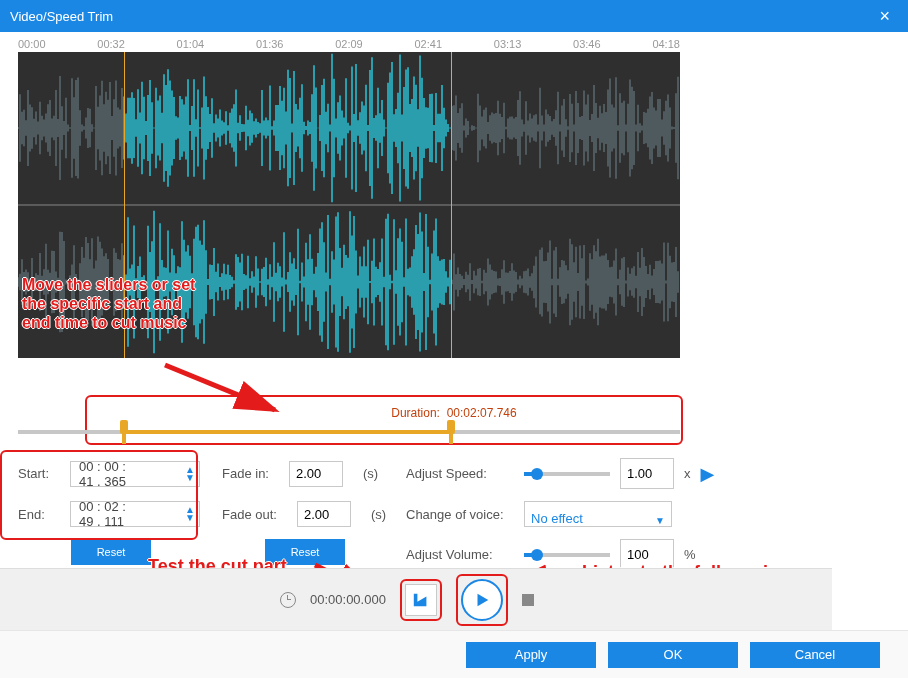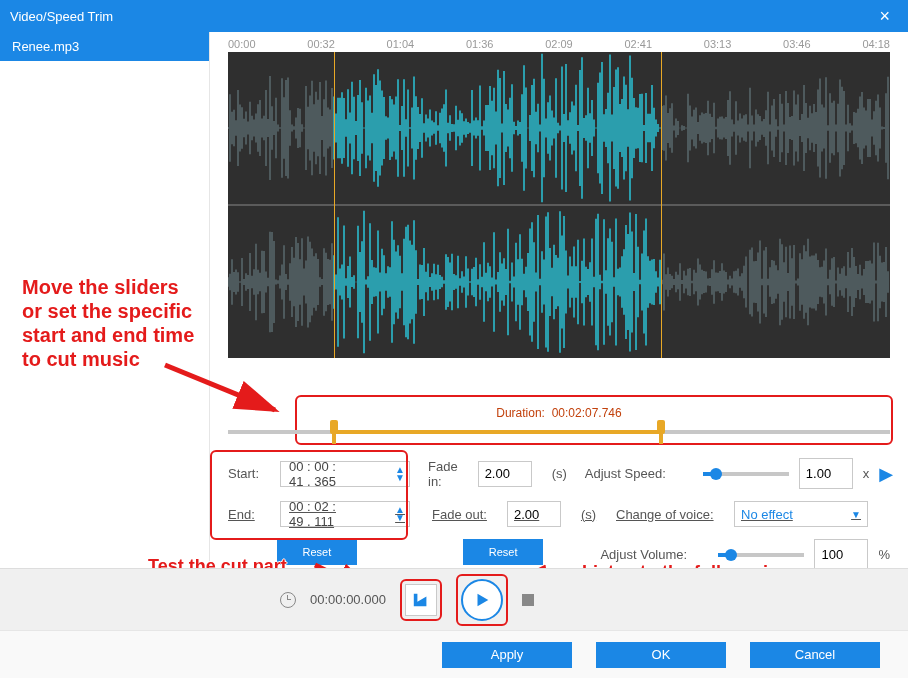--- a/index.html
+++ b/index.html
@@ -24,76 +24,73 @@
 .duration-box { position: absolute; left: 85px; top: 363px; width: 598px; height: 50px; border: 2px solid #e41b1b; border-radius: 6px; }
 .slider-track { position: absolute; left: 18px; top: 398px; width: 662px; height: 4px; background: #c7c7c7; }
 .slider-sel { position: absolute; top: 398px; height: 4px; background: #e8a826; }
 .handle { position: absolute; top: 388px; width: 14px; height: 24px; }
 .handle::before { content:""; position:absolute; left:3px; top:0; width:8px; height:14px; background:#e8a826; border-radius:2px; }
 .handle::after { content:""; position:absolute; left:5px; top:14px; width:4px; height:10px; background:#e8a826; }
 .duration-label { position:absolute; left:0; right:0; top:374px; text-align:center; font-size:12px; color:#c2410c; }
 
 .controls { position: absolute; top: 418px; left: 0; right: 0; padding: 8px 18px; font-size: 13px; color: #555; }
 .row1 { display: flex; gap: 18px; margin-bottom: 12px; align-items: center; }
-.row2 { display: flex; gap: 18px; margin-bottom: 12px; align-items: center; text-decoration: underline; }
+.row2 { display: flex; gap: 18px; margin-bottom: 12px; align-items: center; }
 .cell-l { width: 186px; display: flex; align-items: center; gap: 10px; }
 .cell-m { width: 166px; display: flex; align-items: center; gap: 20px; }
 .cell-r { flex: 1; display: flex; align-items: center; gap: 10px; }
 .lbl { width: 42px; }
 .time-input { display: flex; align-items: center; border: 1px solid #c9c9c9; height: 26px; background: #fff; padding: 0 4px 0 8px; width: 130px; font-size: 13px; color: #444; gap: 44px; }
 .spinner { margin-left: auto; color: #1b87e5; font-size: 10px; line-height: 8px; display:flex; flex-direction:column; }
 .fade-input { width: 54px; border: 1px solid #c9c9c9; height: 26px; padding: 0 6px; font-size: 13px; text-align:left; }
 .num-input { width: 54px; border: 1px solid #c9c9c9; height: 31px; padding: 0 6px; font-size: 13px; }
-.select { width: 134px; border: 1px solid #c9c9c9; height: 26px; padding: 0 6px; font-size: 13px; display:flex; align-items:center; color:#1b87e5; }
+.select { width: 148px; border: 1px solid #c9c9c9; height: 26px; padding: 0 6px; font-size: 13px; display:flex; align-items:flex-end; color:#1b87e5; }
 .select .caret { margin-left:auto; color:#1b87e5; font-size:10px; }
 .mini-slider { width: 86px; height: 4px; background:#c7c7c7; position:relative; }
 .mini-slider .fill { position:absolute; left:0; top:0; height:4px; background:#1b87e5; }
 .mini-slider .knob { position:absolute; top:-4px; width:12px; height:12px; border-radius:50%; background:#1b87e5; }
 .play-tri { color:#1b87e5; font-size:18px; }
 
 .btn-reset { width: 80px; height: 26px; background: #1b87e5; color: #fff; border: none; font-size: 11px; cursor: pointer; }
 .reset-row { display:flex; gap:18px; }
 .reset-row .rcell-l { width:186px; display:flex; justify-content:center; }
 .reset-row .rcell-m { width:166px; display:flex; justify-content:center; }
 
 .redbox-start { position:absolute; left:0; top:418px; width:198px; height:90px; border:2px solid #e41b1b; border-radius:6px; pointer-events:none; }
 
-.annot { position:absolute; font-size: 20px; font-weight: bold; color:#e41b1b; text-shadow: 1px 0 #fff, -1px 0 #fff, 0 1px #fff, 0 -1px #fff; line-height: 1.2; pointer-events:none; }
+.annot { position:absolute; font-size: 16px; font-weight: bold; color:#e41b1b; text-shadow: 1px 0 #fff, -1px 0 #fff, 0 1px #fff, 0 -1px #fff; line-height: 1.2; pointer-events:none; }
 .annot1 { left: 22px; top: 275px; width: 180px; }
 .annot2 { left: 148px; top: 556px; font-size:18px; }
 .annot3 { left: 582px; top: 562px; font-size:18px; }
 
 .arrow { position:absolute; pointer-events:none; }
 
-.playbar { position:absolute; left:0; top:568px; width:908px; height:62px; background:#f0f0f0; border-top:1px solid #ddd; display:flex; align-items:center; padding-left:280px; gap:14px; }
+.playbar { position:absolute; left:0; top:568px; width:832px; height:62px; background:#f0f0f0; border-top:1px solid #ddd; display:flex; align-items:center; padding-left:280px; gap:14px; }
 .clock-icon { width:16px; height:16px; border:1.5px solid #888; border-radius:50%; position:relative; }
 .clock-icon::before { content:""; position:absolute; left:6px; top:2px; width:1px; height:5px; background:#888; }
 .clock-icon::after { content:""; position:absolute; left:6px; top:6px; width:4px; height:1px; background:#888; }
 .playtime { font-size:13px; color:#555; }
 .small-play { width:32px; height:32px; border:1px solid #c9c9c9; background:#fff; display:flex; align-items:center; justify-content:center; cursor:pointer; }
 .small-play svg { width:18px; height:18px; }
 .big-play { width:42px; height:42px; border:2px solid #1b87e5; border-radius:50%; display:flex; align-items:center; justify-content:center; cursor:pointer; background:#fff; }
 .stop-sq { width:12px; height:12px; background:#888; }
 .redbox-sm { border:2px solid #e41b1b; border-radius:6px; padding:3px; }
 
-.footer { position:absolute; left:0; top:630px; width:908px; height:48px; background:#f9f9f9; border-top:1px solid #e6e6e6; display:flex; align-items:center; justify-content:flex-end; gap:24px; padding-right:28px; }
+.footer { position:absolute; left:0; top:630px; width:908px; height:48px; background:#f9f9f9; border-top:1px solid #e6e6e6; display:flex; align-items:center; justify-content:flex-end; gap:12px; padding-right:28px; }
 .foot-btn { width:130px; height:26px; background:#1b87e5; color:#fff; border:none; font-size:13px; cursor:pointer; }
 </style>
 </head>
 <body>
 
 <div class="titlebar">
   <span>Video/Speed Trim</span>
   <span class="close">×</span>
 </div>
 
 <div class="body">
-  <div class="sidebar">
-    <div class="file-item">Renee.mp3</div>
-  </div>
 
   <div class="main">
     <div class="timeline-area">
       <div class="ticks" id="ticks">
           <span>00:00</span>
           <span>00:32</span>
           <span>01:04</span>
           <span>01:36</span>
           <span>02:09</span>
           <span>02:41</span>

